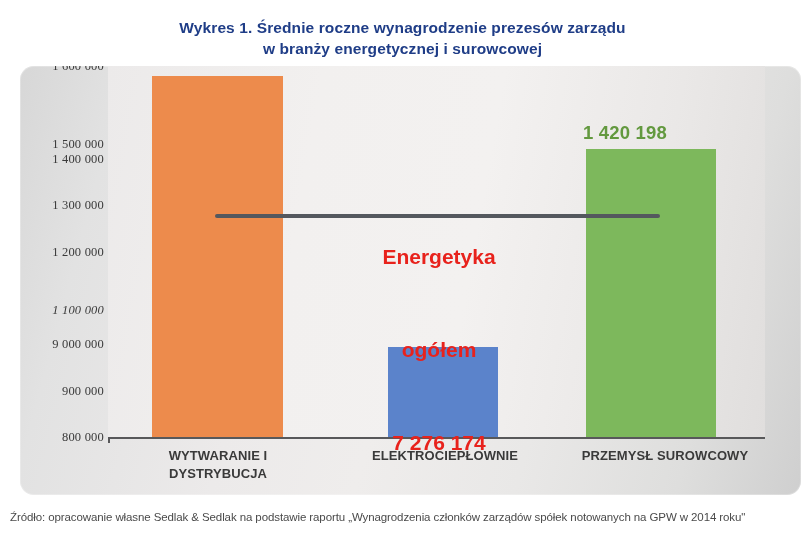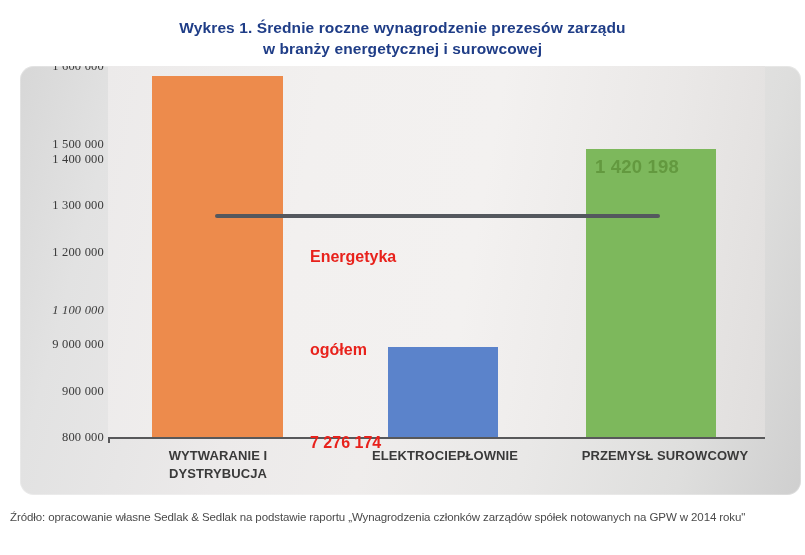--- a/index.html
+++ b/index.html
@@ -145,45 +145,44 @@
     bottom: 403px;
     color: #C9722F;
   }
   #bar-label-1 {
     left: 363px;
     width: 120px;
     bottom: 144px;
     color: #2C538F;
   }
   #bar-label-2 {
-    left: 552px;
+    left: 540px;
     width: 130px;
     bottom: 329px;
     color: #63993F;
-    margin-top: 34px;
   }
 
   
   #avg-line {
     position: absolute;
     left: 195px;
     top: 163px;
     width: 445px;
     height: 4px;
     background: #54585e;
     border-radius: 2px;
   }
   #avg-annotation {
     position: absolute;
-    left: 290px;
+    left: 284px;
     top: 128px;
     width: 270px;
-    text-align: left;
+    text-align: center;
     color: #E8221C;
-    font-size: 16px;
+    font-size: 21px;
     font-weight: bold;
     line-height: 31px;
     white-space: pre;
   }
   #avg-annotation span { display: block; }
   #avg-line-1 { position: relative; z-index: 3; }
   #avg-line-2 { position: relative; z-index: 3; }
   #avg-value   { position: relative; z-index: 3; }
 
   

